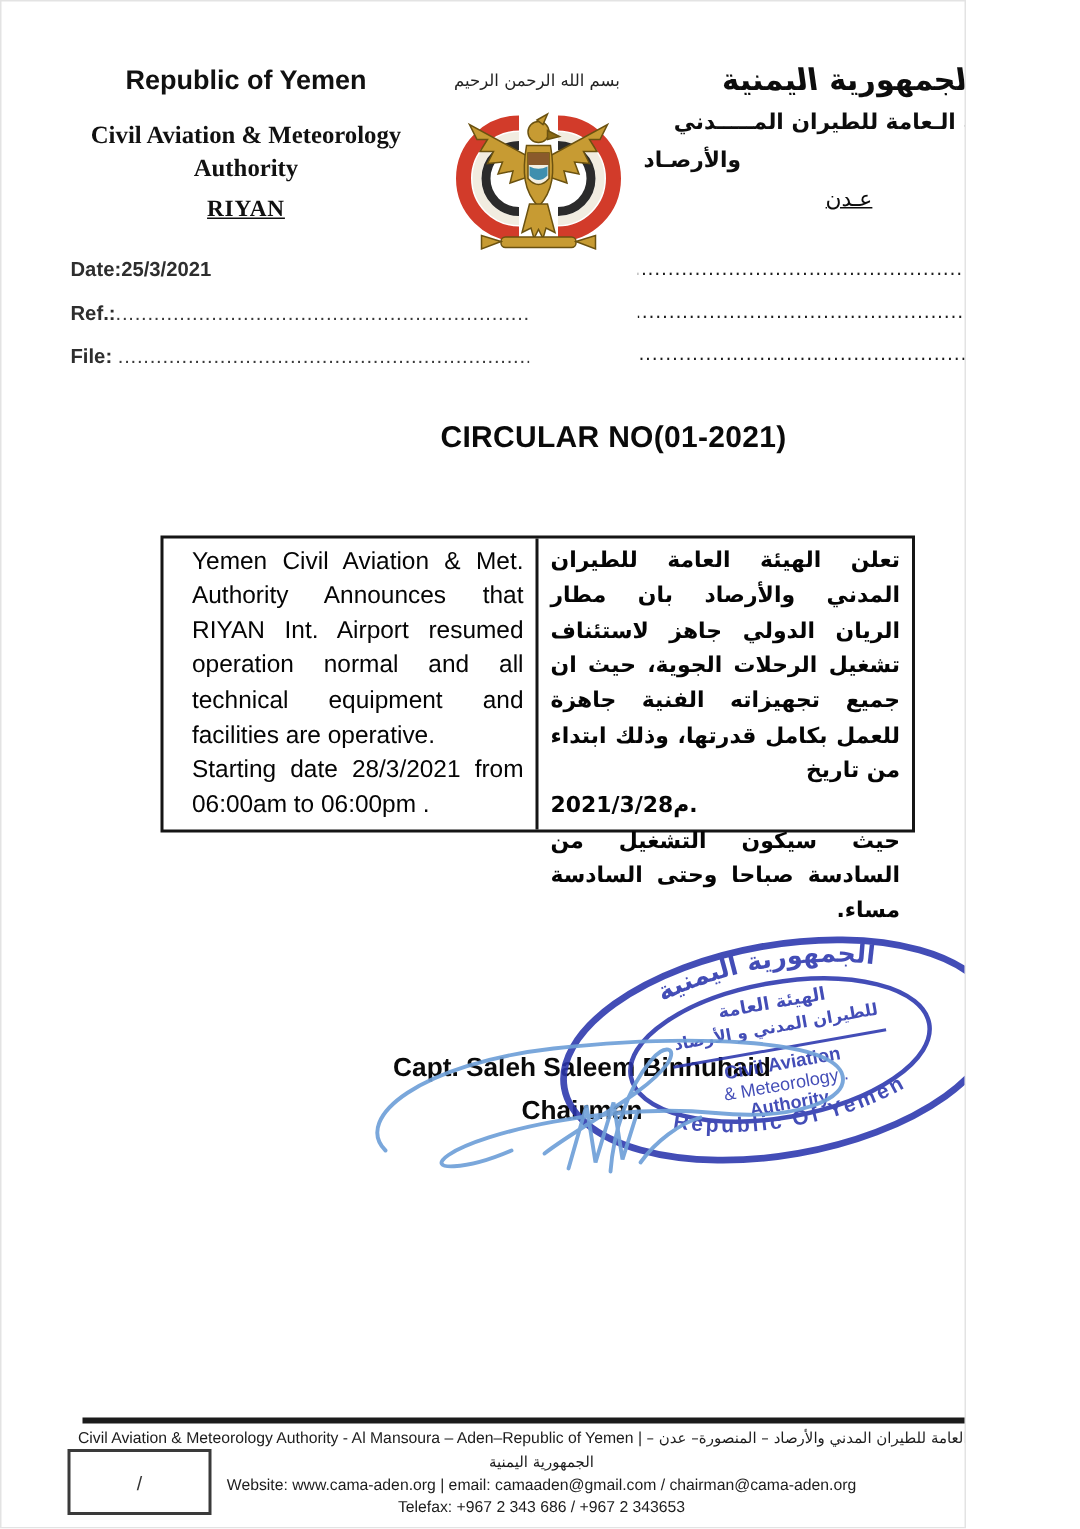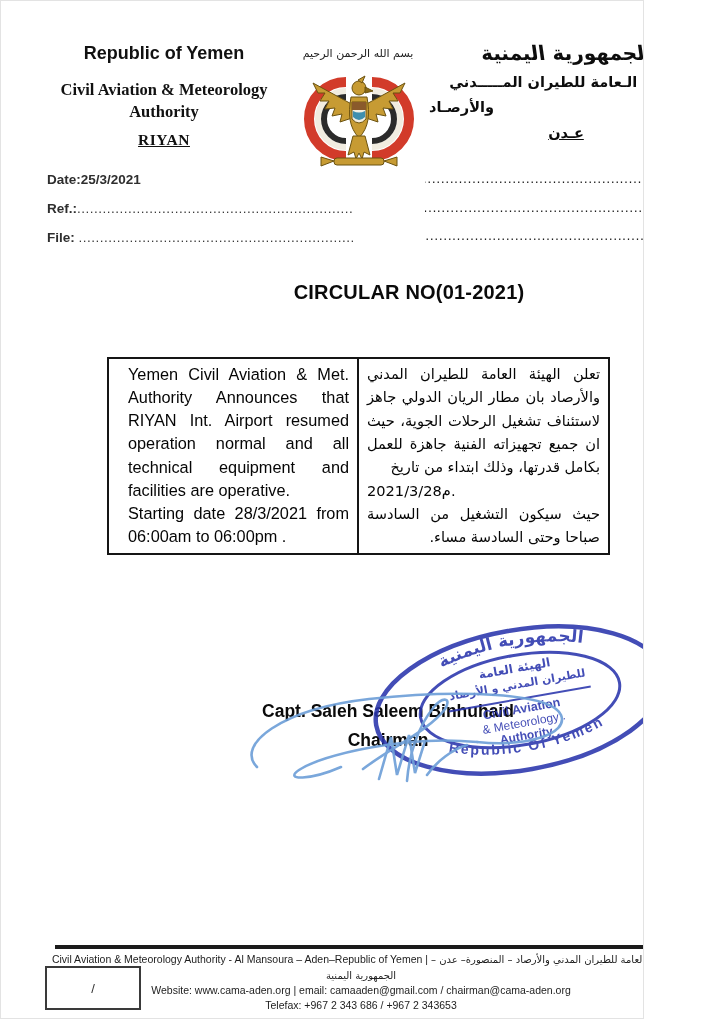--- a/index.html
+++ b/index.html
@@ -19,40 +19,40 @@
     text-decoration:underline;margin-top:7px;letter-spacing:.5px;}
   .bismillah{left:293px;top:46px;width:128px;text-align:center;
     font-family:"DejaVu Sans",sans-serif;font-size:11px;color:#222;}
   .emblem{left:297px;top:66px;width:122px;height:102px;}
   .hdr-right{left:428px;top:40px;width:274px;direction:rtl;
     font-family:"DejaVu Sans",sans-serif;color:#0d0d0d;}
   .hdr-right .callig{font-size:20px;font-weight:bold;text-align:center;
     transform:skewX(8deg);margin-bottom:9px;}
   .hdr-right .auth-ar{font-size:14.5px;font-weight:bold;text-align:center;margin-bottom:9px;}
   .hdr-right .met-ar{font-size:14.5px;font-weight:bold;text-align:left;margin-bottom:10px;}
-  .hdr-right .city-ar{font-size:14.5px;font-weight:bold;text-align:center;text-decoration:underline;}
+  .hdr-right .city-ar{font-size:14.5px;font-weight:normal;text-align:center;text-decoration:underline;}
   
   .meta-left{left:46px;top:171px;width:306px;font-size:13.5px;font-weight:bold;color:#2e2e2e;}
   .meta-left .row{display:flex;align-items:flex-start;height:29px;white-space:nowrap;overflow:hidden;}
   .meta-left .dots{flex:1;overflow:hidden;white-space:nowrap;font-weight:normal;color:#3a3a3a;letter-spacing:.5px;}
   .meta-right{left:424px;top:170px;width:280px;direction:rtl;
     font-family:"DejaVu Sans",sans-serif;font-size:12.5px;color:#1c1c1c;}
   .meta-right .row{display:flex;align-items:baseline;height:28.5px;white-space:nowrap;overflow:hidden;}
   .meta-right .dots{flex:1;overflow:hidden;white-space:nowrap;letter-spacing:.5px;}
   
   .circ-title{left:0;top:280px;width:720px;text-align:center;
     font-size:20px;font-weight:bold;letter-spacing:.2px;color:#0a0a0a;margin-left:48px;}
   
   .body-box{left:106px;top:356px;width:503px;height:198px;border:2.5px solid #151515;
     box-sizing:border-box;display:flex;background:#fff;}
   .cell-en{width:250px;border-right:2px solid #151515;box-sizing:border-box;
     padding:4px 8px 3px 19px;font-size:16.3px;line-height:1.42;text-align:justify;color:#050505;}
   .cell-en p{margin:0;}
   .cell-ar{flex:1;direction:rtl;padding:3px 8px 3px 8px;
-    font-family:"DejaVu Sans",sans-serif;font-weight:normal;font-size:14.6px;line-height:1.6;
+    font-family:"DejaVu Sans",sans-serif;font-weight:bold;font-size:14.6px;line-height:1.6;
     text-align:justify;color:#050505;}
   .cell-ar p{margin:0;}
   .cell-ar .date-line{direction:ltr;text-align:left;}
   
   .sig-ink{left:228px;top:648px;width:366px;height:150px;z-index:3;opacity:.92;}
   .sig-text{left:222px;top:700px;width:330px;text-align:center;z-index:1;color:#0a0a0a;}
   .sig-text .name{font-size:17.5px;font-weight:bold;}
   .sig-text .role{font-size:17.5px;font-weight:bold;margin-top:8px;}
   .stamp{left:368px;top:624px;width:302px;height:150px;z-index:2;
     transform:rotate(-10deg);opacity:.88;}

